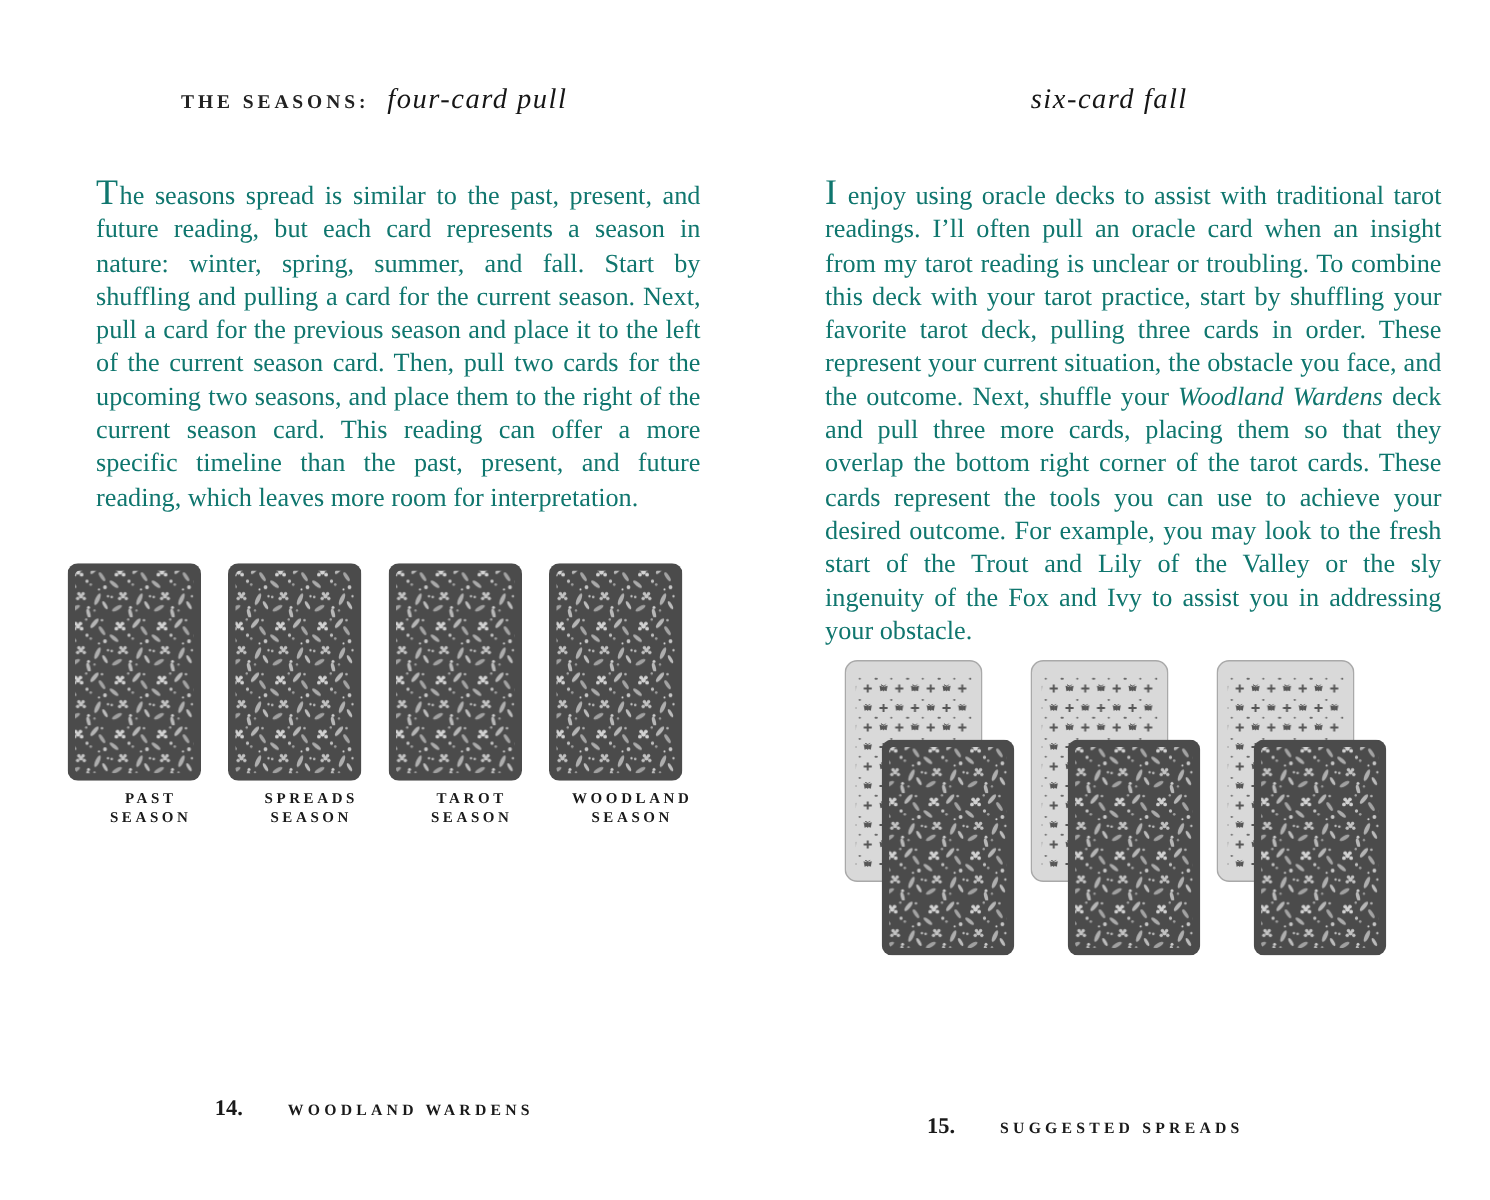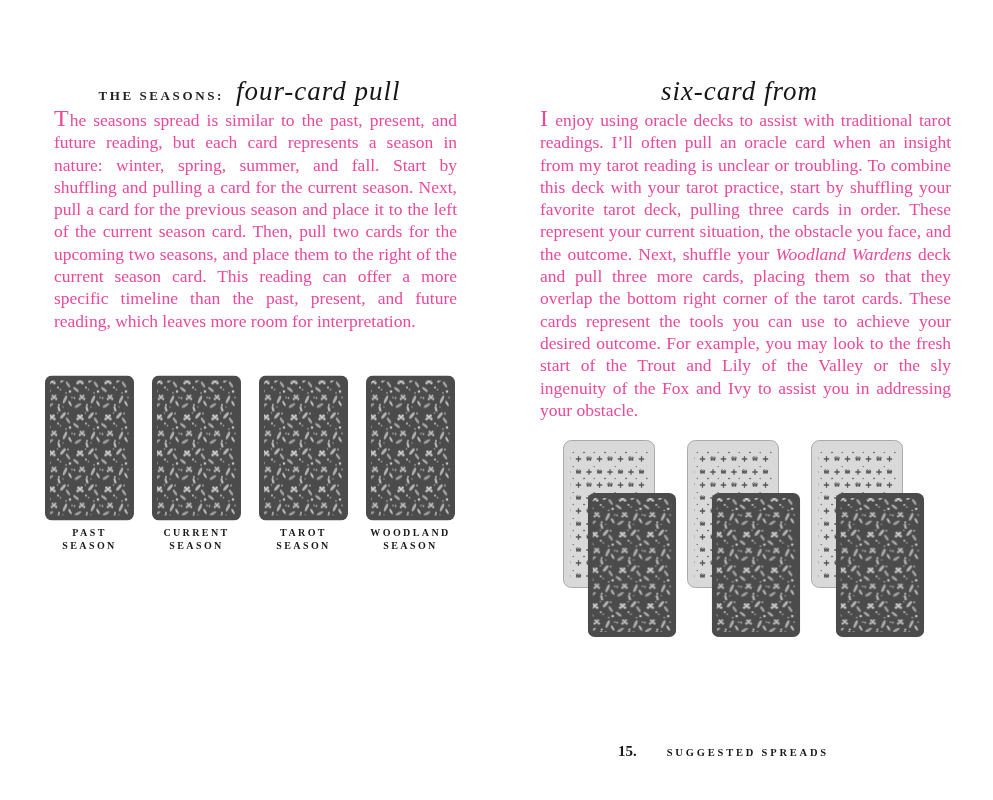--- a/index.html
+++ b/index.html
@@ -20,40 +20,40 @@
     display:flex;justify-content:center;align-items:baseline;gap:12px;
     white-space:nowrap;
   }
   .page.left .page-header{left:48px;width:403px;}
   .page.right .page-header{left:38px;width:411px;}
   .kicker{
     font-size:13px;letter-spacing:2.6px;font-weight:700;
     font-variant:small-caps;text-transform:uppercase;color:#222;
   }
   .script-title{
-    font-style:italic;font-size:27px;letter-spacing:1px;color:#161616;margin-top:20px;
+    font-style:italic;font-size:19px;letter-spacing:1px;color:#161616;
   }
 
   .body-text{
-    position:absolute;top:103px;margin:6px;
+    position:absolute;top:103px;margin:16px;
     font-size:17.5px;line-height:22.3px;
-    text-align:justify;color:#ec4899;
+    text-align:justify;color:#0f766e;
   }
   .page.left .body-text{left:48px;width:403px;}
   .page.right .body-text{left:38px;width:411px;}
   .initial{font-size:24px;line-height:0;letter-spacing:1px;}
   .inline-italic{font-style:italic;}
 
   .cards-row{
     position:absolute;left:45px;top:375px;
     display:flex;gap:18px;
   }
   .oracle-card{display:block;width:89px;height:146px;}
   .labels-row{
-    position:absolute;left:45px;top:527px;
+    position:absolute;left:56px;top:527px;
     display:flex;gap:18px;
   }
   .card-label{
     width:89px;text-align:center;
     font-size:10px;font-weight:700;letter-spacing:2.4px;
     line-height:12.5px;color:#1a1a1a;
   }
 
   .spread{position:absolute;left:0;top:0;width:497px;height:800px;}
   .spread .card{position:absolute;display:block;}
@@ -175,39 +175,43 @@
           <use href="#oracle-back"></use>
         </svg>
     </div>
 
     <div class="labels-row">
       <div class="card-label">
         <span>PAST</span><br>
         <span>SEASON</span>
       </div>
       <div class="card-label">
-        <span>CURRENT</span><br>
+        <span>SPREADS</span><br>
         <span>SEASON</span>
       </div>
       <div class="card-label">
         <span>TAROT</span><br>
         <span>SEASON</span>
       </div>
       <div class="card-label">
         <span>WOODLAND</span><br>
         <span>SEASON</span>
       </div>
     </div>
 
+    <footer class="page-footer">
+      <span class="page-number">14.</span>
+      <span class="running-title">WOODLAND WARDENS</span>
+    </footer>
   </section>
 
   <section class="page right">
 
     <header class="page-header">
-      <span class="script-title">six-card from</span>
+      <span class="script-title">six-card fall</span>
     </header>
 
     <p class="body-text"><span class="initial">I</span><span> enjoy using oracle decks to assist with traditional tarot readings. I’ll often pull an oracle card when an insight from my tarot reading is unclear or troubling. To combine this deck with your tarot practice, start by shuffling your favorite tarot deck, pulling three cards in order. These represent your current situation, the obstacle you face, and the outcome. Next, shuffle your </span><span class="inline-italic">Woodland Wardens</span><span> deck and pull three more cards, placing them so that they overlap the bottom right corner of the tarot cards. These cards represent the tools you can use to achieve your desired outcome. For example, you may look to the fresh start of the Trout and Lily of the Valley or the sly ingenuity of the Fox and Ivy to assist you in addressing your obstacle.</span></p>
 
     <div class="spread">
       <svg class="card tarot-card tarot-1" viewBox="0 0 92 148">
           <use href="#tarot-back"></use>
         </svg>
       <svg class="card tarot-card tarot-2" viewBox="0 0 92 148">
           <use href="#tarot-back"></use>

